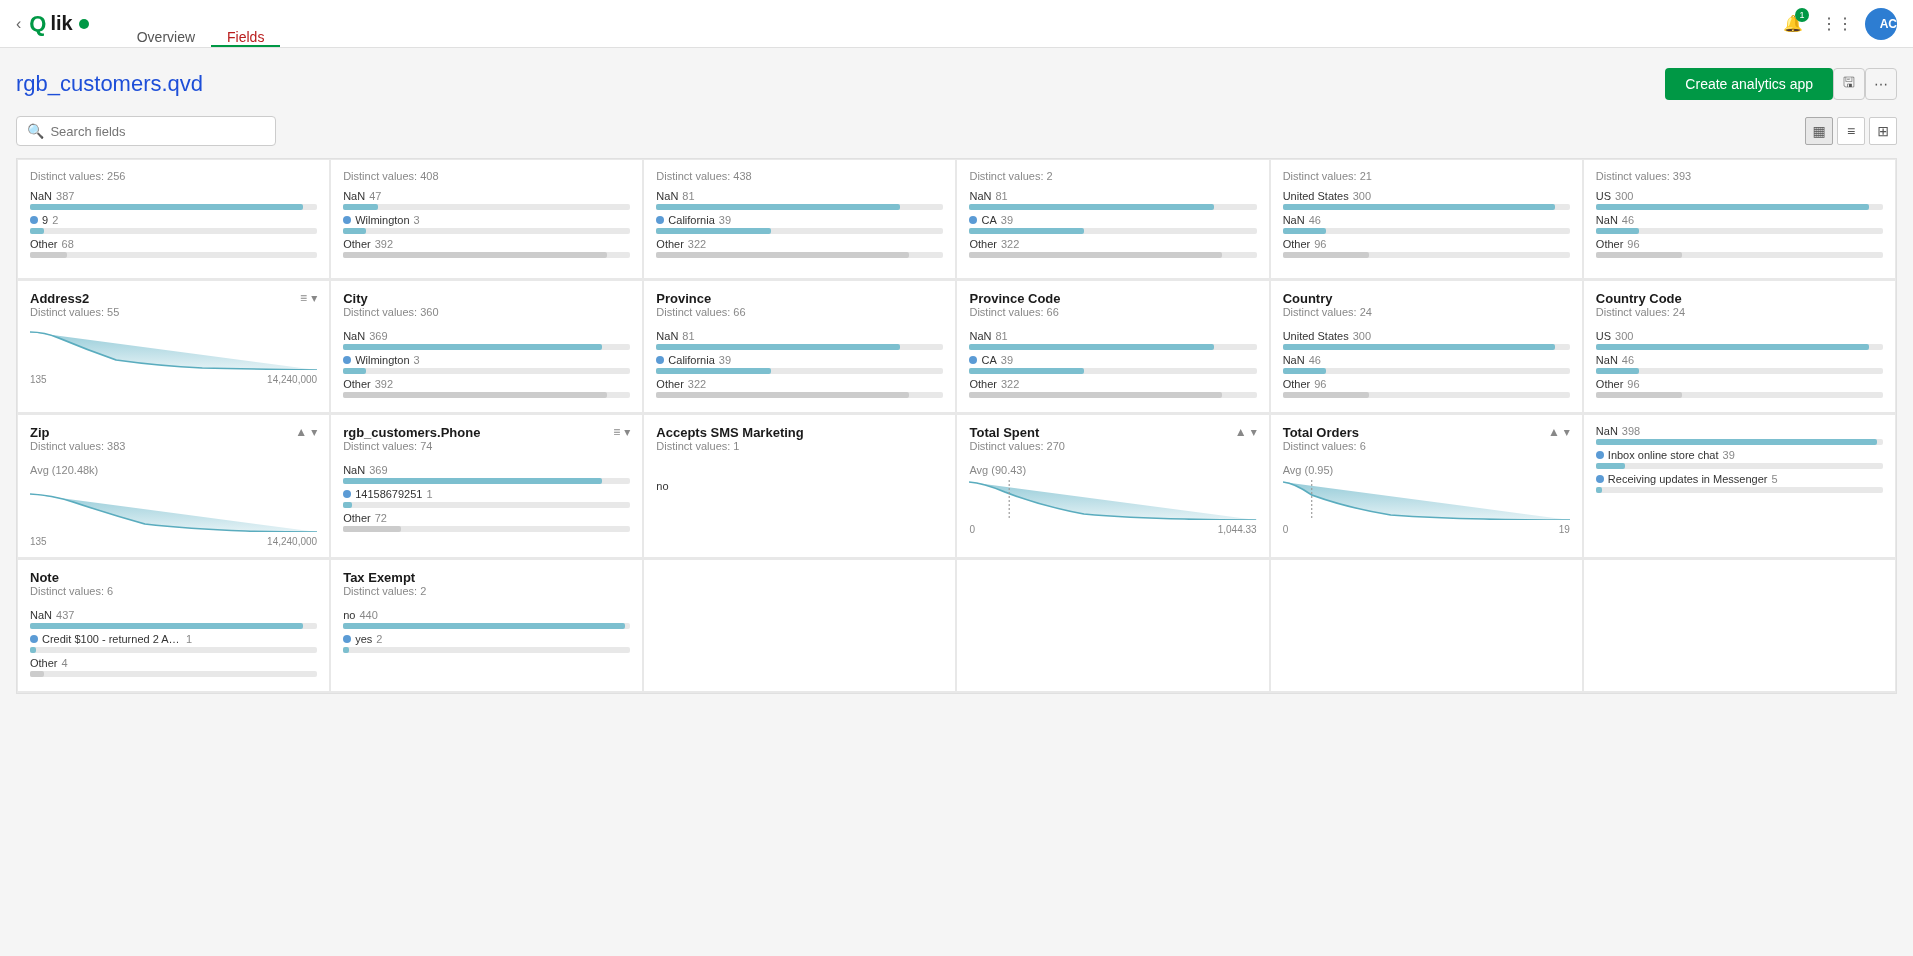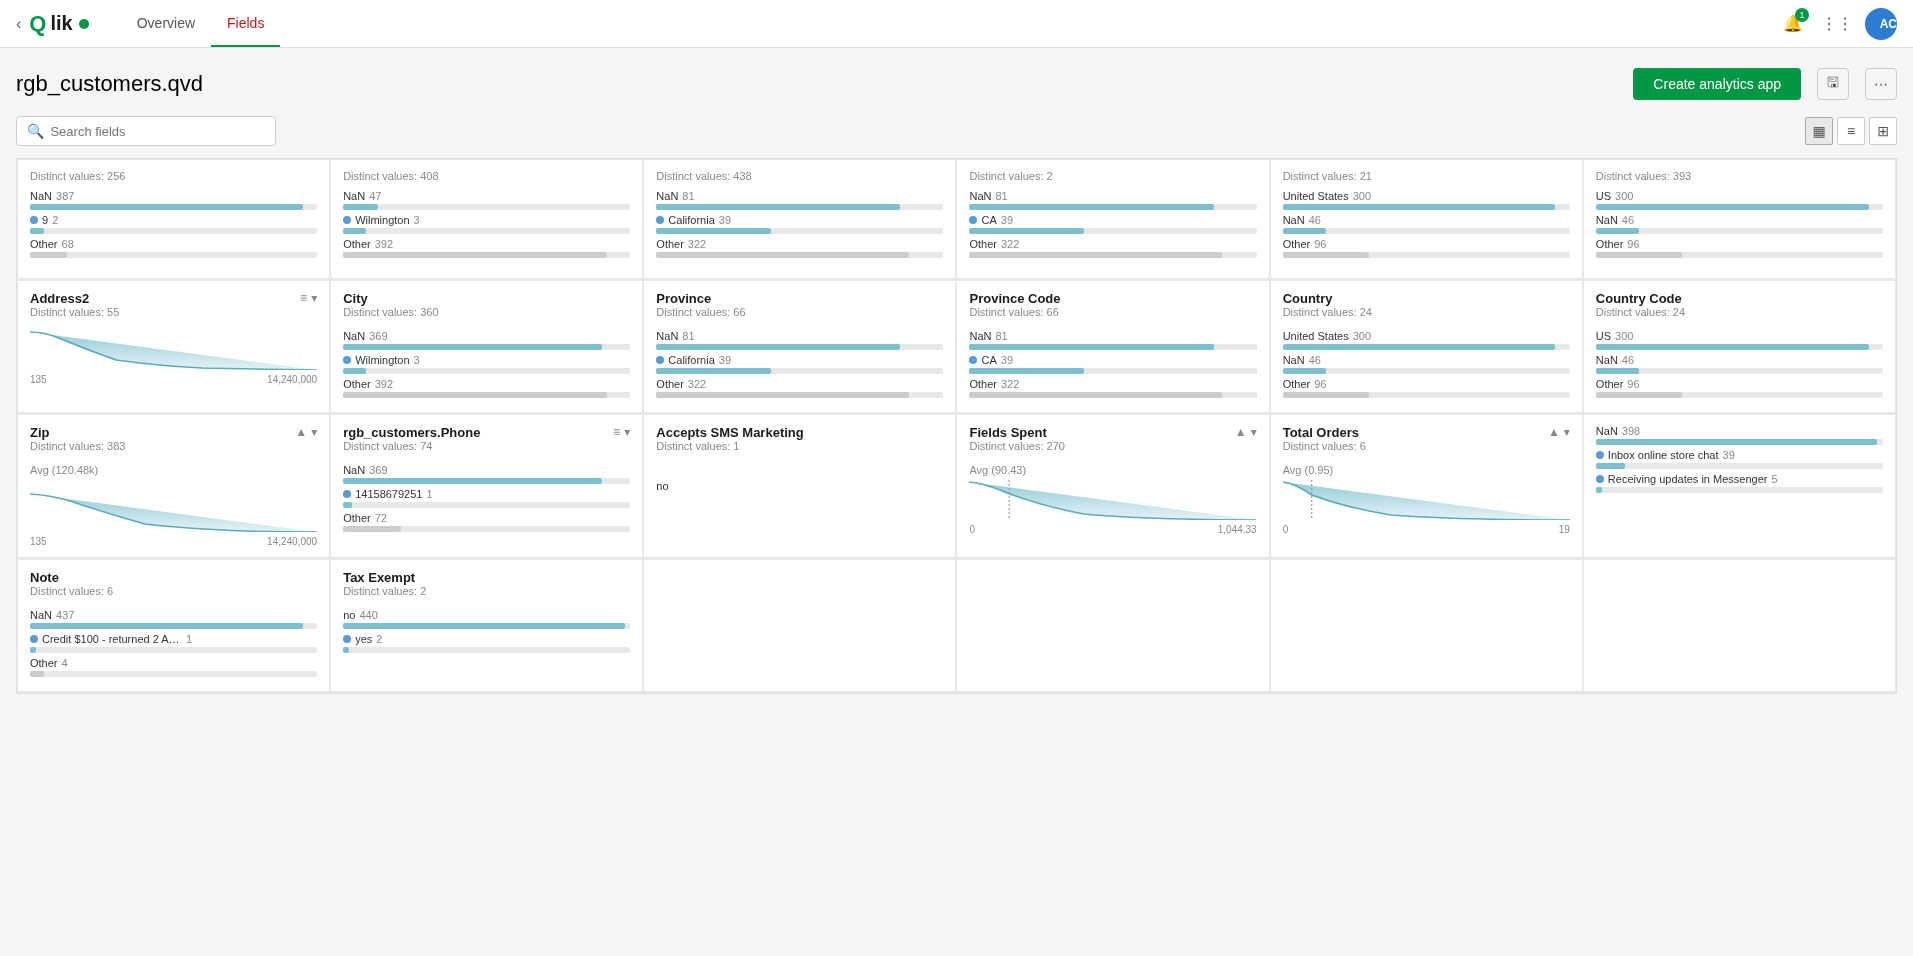--- a/index.html
+++ b/index.html
@@ -39,21 +39,21 @@
     }
     .nav-tabs {
       display: flex;
       gap: 0;
       height: 100%;
       align-items: stretch;
       margin-left: 8px;
     }
     .nav-tab {
       display: flex;
-      align-items: center;
+      align-items: flex-end;
       padding: 0 16px;
       font-size: 14px;
       color: #555;
       cursor: pointer;
       border-bottom: 2px solid transparent;
       position: relative;
     }
     .nav-tab.active {
       color: #b91c1c;
       border-bottom: 2px solid #009845;
@@ -103,25 +103,25 @@
     
     .title-row {
       display: flex;
       align-items: center;
       justify-content: space-between;
       padding: 20px 0 16px;
     }
     .page-title {
       font-size: 22px;
       font-weight: 400;
-      color: #000000;
+      color: #1d4ed8;
     }
     .title-actions {
       display: flex;
-      gap: 16px;
+      gap: 0;
     }
     .btn-primary {
       background: #009845;
       color: white;
       border: none;
       padding: 8px 20px;
       border-radius: 4px;
       font-size: 14px;
       cursor: pointer;
       font-weight: 500;
@@ -815,21 +815,21 @@
           <div class="bar-item" style="margin-top: 20px;">
             <div class="bar-label">
                 <span>no</span>
               </div>
           </div>
         </div>
 
         <div class="field-card">
           <div class="field-card-header">
             <div>
-              <div class="field-name">Fields Spent</div>
+              <div class="field-name">Total Spent</div>
               <div class="field-distinct">Distinct values: 270</div>
             </div>
             <div class="field-actions">
               <span>▲</span>
               <span>▾</span>
             </div>
           </div>
           <div style="font-size:11px;color:#888; ">Avg (90.43)</div>
           <div class="dist-chart">
             <svg class="sparkline" viewBox="0 0 200 40" preserveAspectRatio="none">

